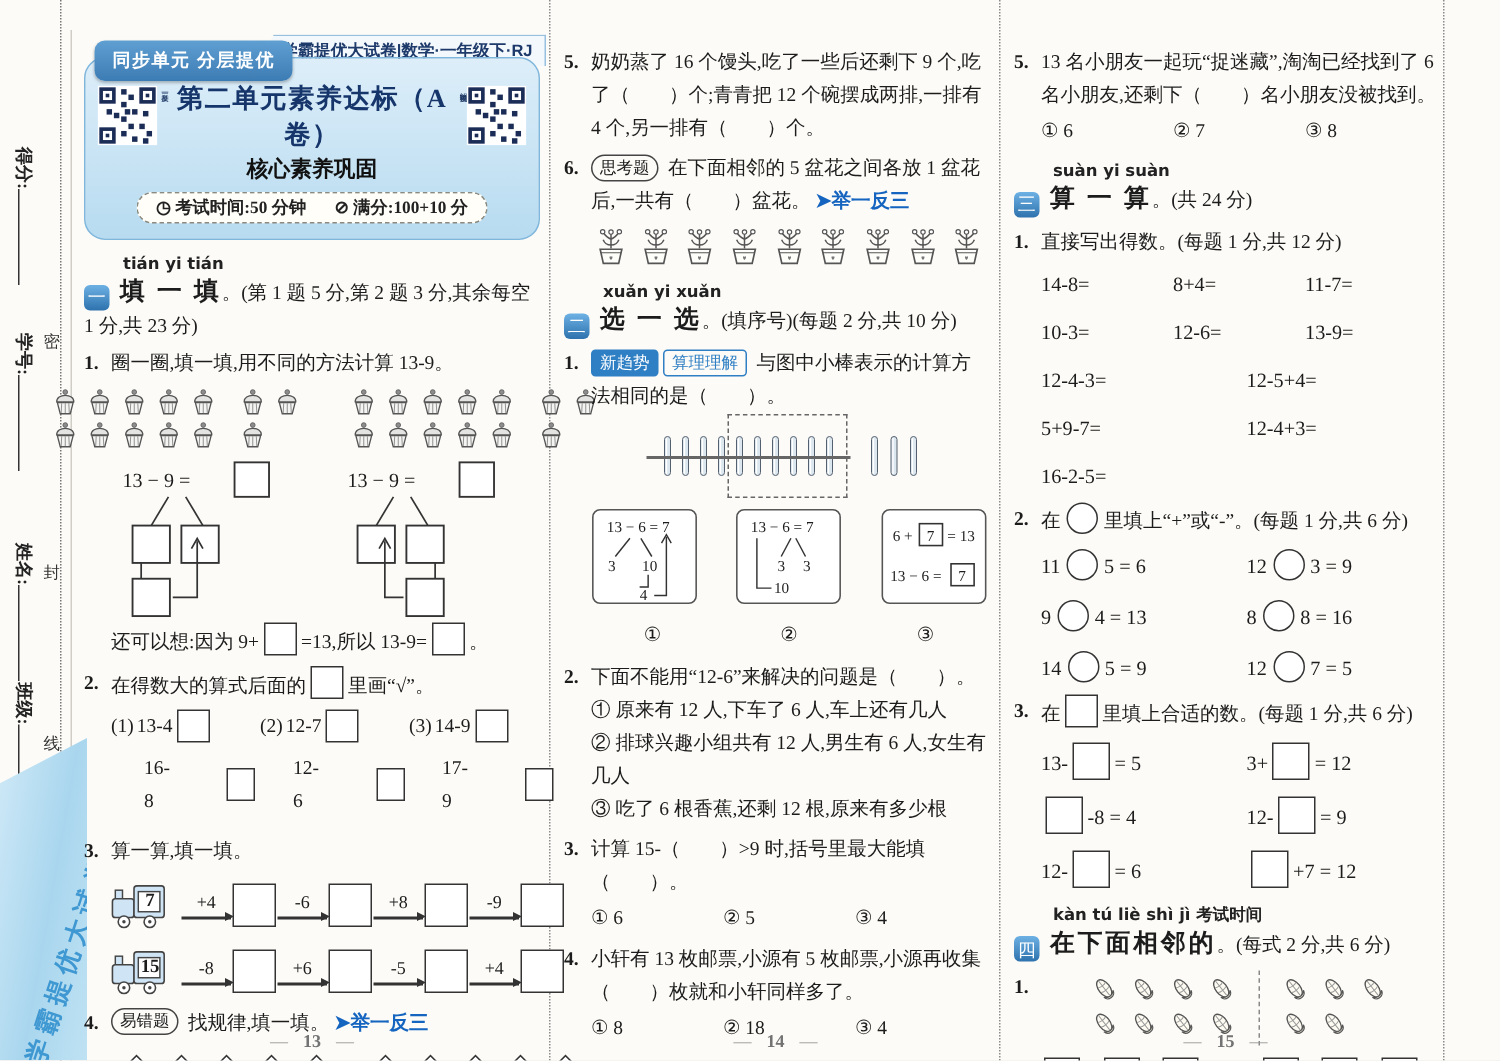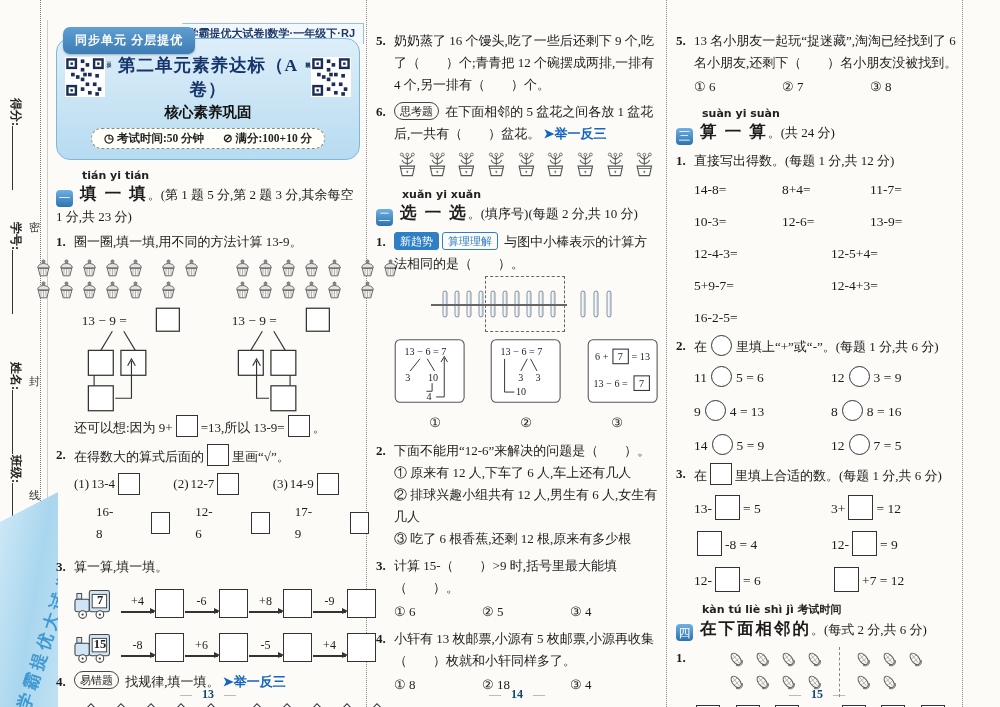--- a/index.html
+++ b/index.html
@@ -21,21 +21,21 @@
           white-space:nowrap;color:#2b8ccc;font-weight:bold;font-size:17px;letter-spacing:4px;opacity:.85;}
 
   
   .col{position:absolute;top:20px;bottom:0;}
   .col1{left:56px;width:304px;}
   .col2{left:376px;width:282px;}
   .col3{left:676px;width:282px;}
   .coldiv{position:absolute;top:0;bottom:0;border-left:1.5px dotted #8a8a8a;}
   .d1{left:366px;} .d2{left:666px;} .d3{left:962px;}
   .pgno{position:absolute;bottom:5px;left:0;right:0;text-align:center;font-size:12px;color:#9a9a9a;}
-  .pgno .num{color:#0c4a6e;font-weight:bold;margin:0 10px;}
+  .pgno .num{color:#737373;font-weight:bold;margin:0 10px;}
 
   
   .hwrap{position:relative;margin-top:18px;}
   .htab{position:absolute;top:-15px;right:-4px;font-size:11px;font-weight:bold;color:#1d3a6b;
         background:#f3f8fc;border:1px solid #96c0de;border-bottom:none;padding:2px 8px 3px 14px;
         clip-path:polygon(10px 0,100% 0,100% 100%,0 100%);font-family:"Liberation Sans",sans-serif;}
   .hcard{position:relative;border:1.5px solid #7fb6dc;border-radius:14px;padding:14px 8px 8px;
          background:linear-gradient(#ddeef9,#b7dbf0);}
   .hbadge{position:absolute;top:-12px;left:6px;background:linear-gradient(#5f9fd2,#3c7cb4);color:#fff;
           font-size:12px;font-weight:bold;padding:5px 12px;border-radius:7px;letter-spacing:1px;

